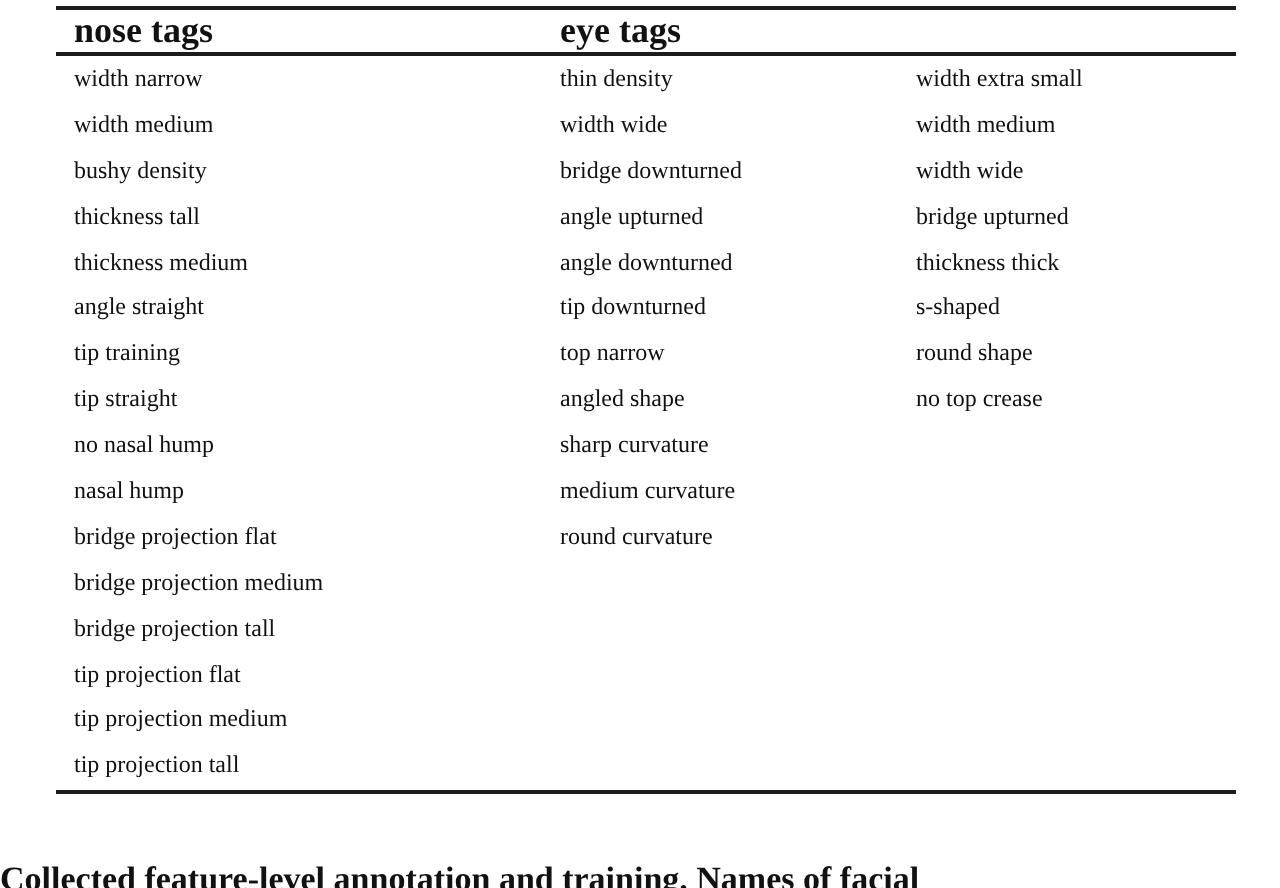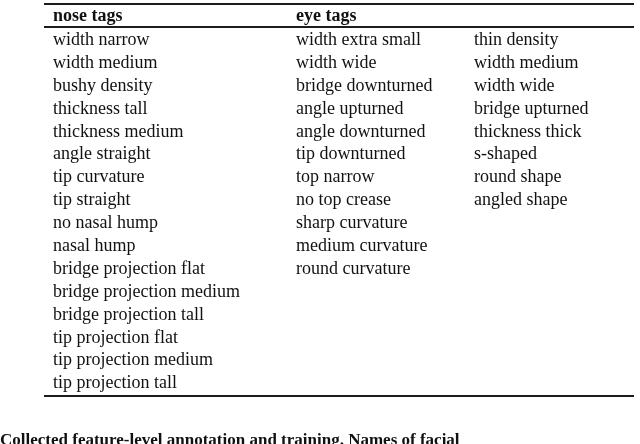--- a/index.html
+++ b/index.html
@@ -6,21 +6,21 @@
   .page{
     position:relative;
     width:640px;height:444px;
     background:#ffffff;
     overflow:hidden;
     font-family:"Liberation Serif","DejaVu Serif",serif;
     color:#111111;
   }
   .tags-table{
     position:absolute;
-    left:44px;top:3px;
+    left:28px;top:3px;
     width:590px;
     border-top:2px solid #1c1c1c;
     border-bottom:2px solid #1c1c1c;
   }
   .thead{
     display:grid;
     grid-template-columns:243px 178px 169px;
     border-bottom:2.5px solid #1c1c1c;
     height:21px;
     align-items:center;
@@ -32,21 +32,21 @@
     padding-left:9px;
     white-space:nowrap;
   }
   .tbody{
     display:grid;
     grid-template-columns:243px 178px 169px;
     grid-auto-rows:22.9px;
     padding-bottom:1px;
   }
   .cell{
-    font-size:18px;
+    font-size:12px;
     line-height:22.9px;
     padding-left:9px;
     white-space:nowrap;
     overflow:hidden;
   }
   .caption{
     position:absolute;
     left:0;top:430px;
     width:640px;
     font-weight:bold;
@@ -63,43 +63,43 @@
 
   <div class="tags-table">
 
     <div class="thead">
       <div class="hcell">nose tags</div>
       <div class="hcell">eye tags</div>
     </div>
 
     <div class="tbody">
         <div class="cell">width narrow</div>
+        <div class="cell">thin density</div>
         <div class="cell">width extra small</div>
-        <div class="cell">thin density</div>
         <div class="cell">width medium</div>
         <div class="cell">width wide</div>
         <div class="cell">width medium</div>
         <div class="cell">bushy density</div>
         <div class="cell">bridge downturned</div>
         <div class="cell">width wide</div>
         <div class="cell">thickness tall</div>
         <div class="cell">angle upturned</div>
         <div class="cell">bridge upturned</div>
         <div class="cell">thickness medium</div>
         <div class="cell">angle downturned</div>
         <div class="cell">thickness thick</div>
         <div class="cell">angle straight</div>
         <div class="cell">tip downturned</div>
         <div class="cell">s-shaped</div>
-        <div class="cell">tip curvature</div>
+        <div class="cell">tip training</div>
         <div class="cell">top narrow</div>
         <div class="cell">round shape</div>
         <div class="cell">tip straight</div>
+        <div class="cell">angled shape</div>
         <div class="cell">no top crease</div>
-        <div class="cell">angled shape</div>
         <div class="cell">no nasal hump</div>
         <div class="cell">sharp curvature</div>
         <div class="cell"></div>
         <div class="cell">nasal hump</div>
         <div class="cell">medium curvature</div>
         <div class="cell"></div>
         <div class="cell">bridge projection flat</div>
         <div class="cell">round curvature</div>
         <div class="cell"></div>
         <div class="cell">bridge projection medium</div>

